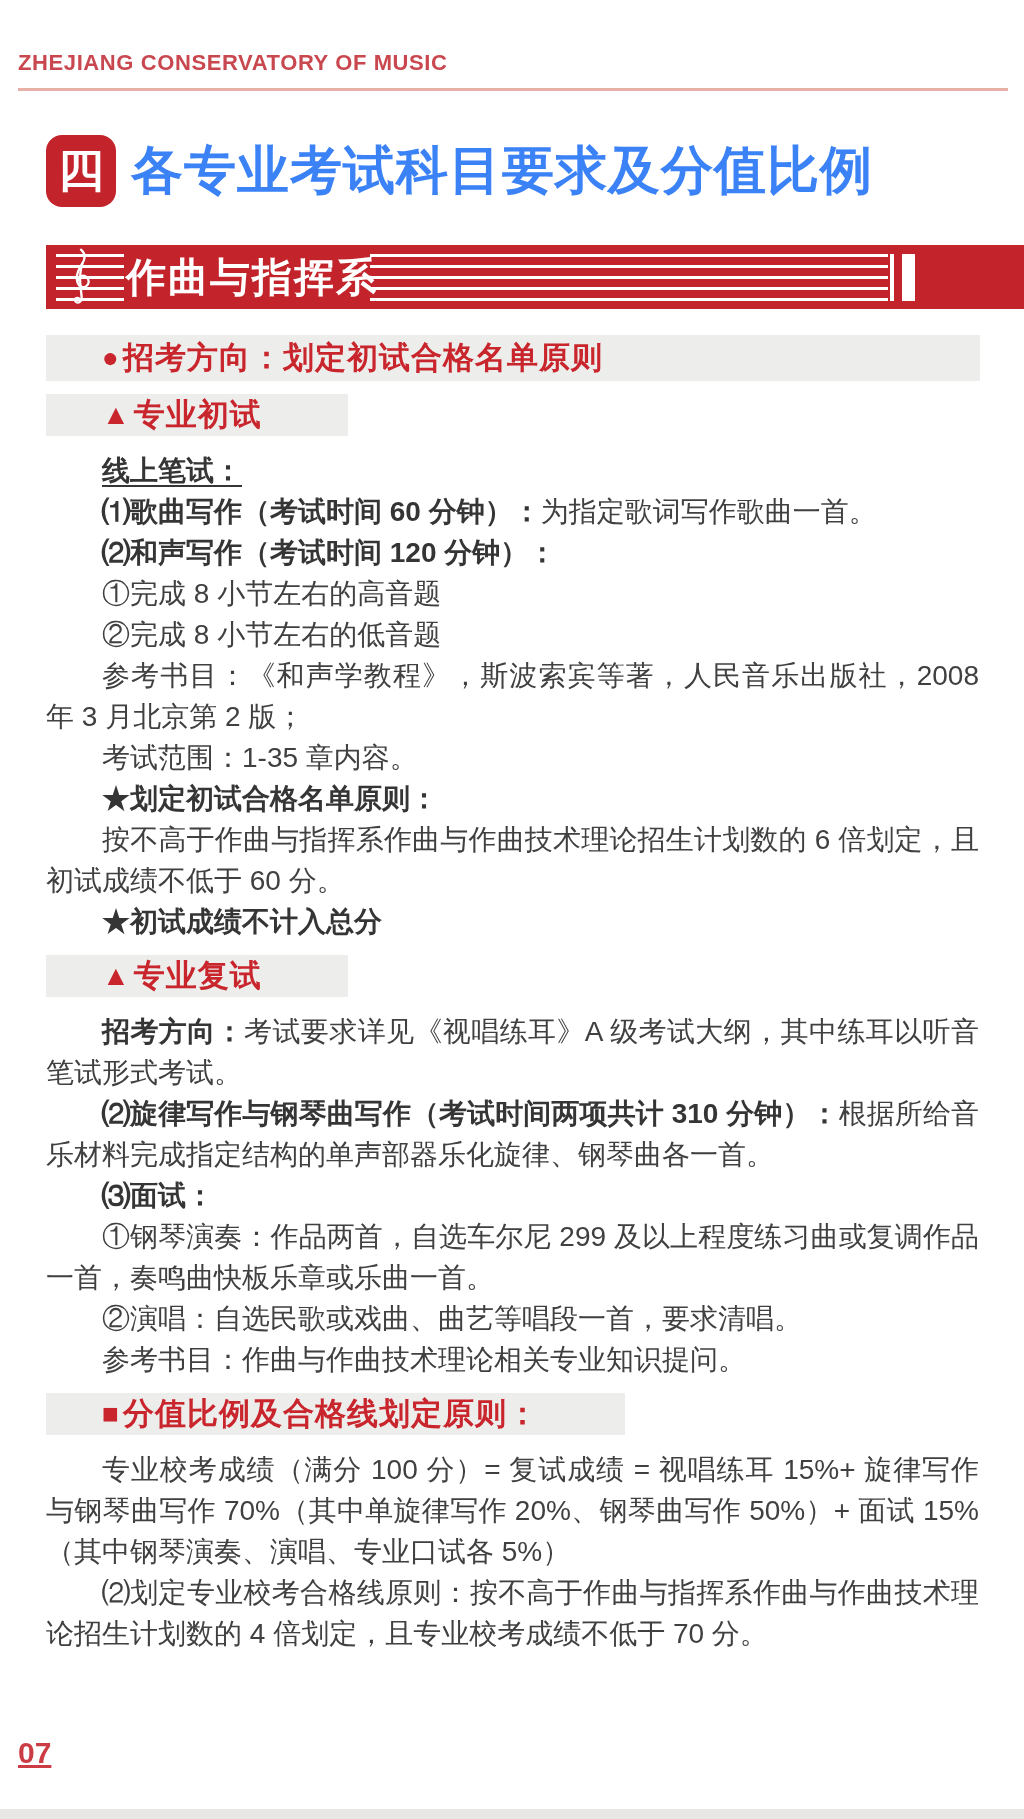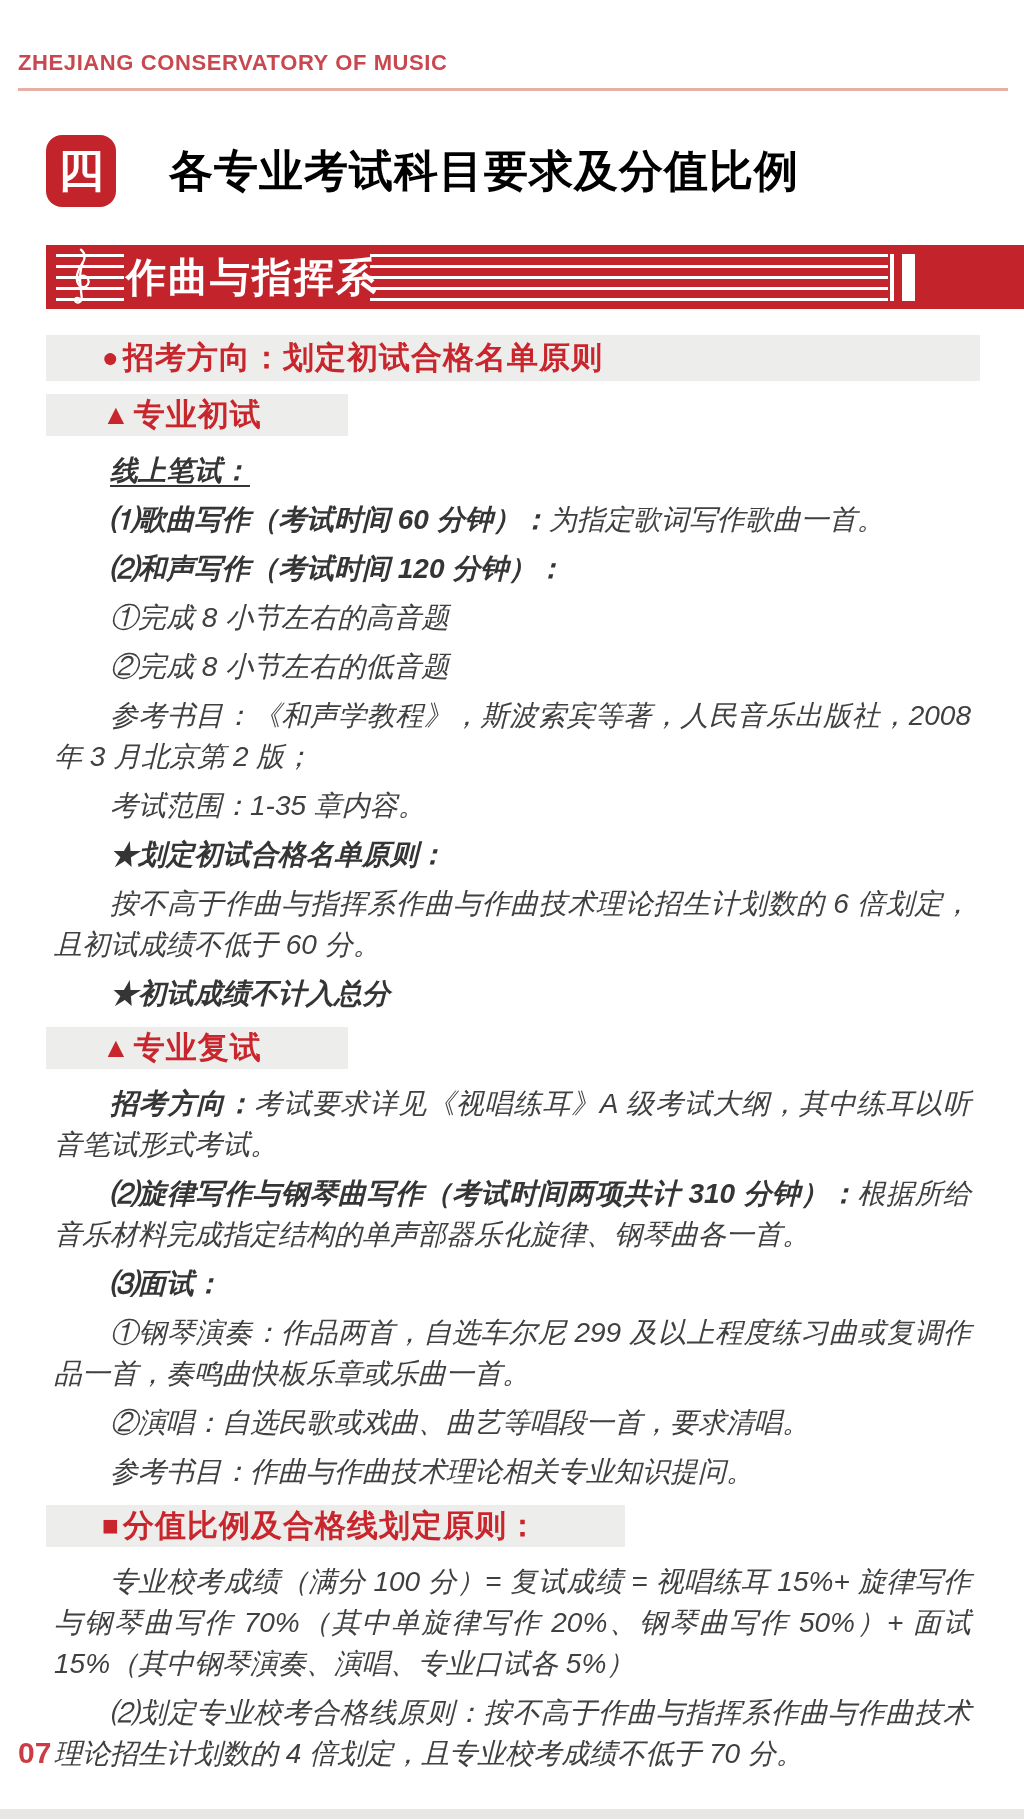--- a/index.html
+++ b/index.html
@@ -40,27 +40,26 @@
     background: #c3242b;
     border-radius: 16px;
     color: #ffffff;
     font-family: "Liberation Serif", serif;
     font-size: 46px;
     font-weight: bold;
     display: flex; align-items: center; justify-content: center;
     flex: 0 0 auto;
   }
   .section-title {
-    color: #000000;
+    color: #3b82f6;
     font-family: "Liberation Serif", serif;
-    font-size: 44px;
+    font-size: 52px;
     font-weight: bold;
     letter-spacing: 1px;
     white-space: nowrap;
-    margin-left: 38px;
   }
 
   
   .dept-banner {
     position: relative;
     margin: 38px 4px 0 46px;
     width: 1024px;
     height: 64px;
     background: #c3242b;
   }
@@ -122,31 +121,32 @@
 
   
   .paras {
     margin-top: 10px;
     width: 933px;
     color: #404040;
     font-size: 28px;
     line-height: 41px;
     text-align: justify;
   }
-  .para { margin: 8px; text-indent: 2em; font-style: italic; }
+  .para { margin: 0; text-indent: 2em; }
   .seg-bold { font-weight: bold; color: #353535; }
   .seg-underline { text-decoration: underline; text-underline-offset: 5px; }
 
   
   .page-number {
     position: absolute;
     left: 18px; top: 1736px;
     color: #cc3c45;
     font-size: 30px;
     font-weight: bold;
+    text-decoration: underline;
   }
   .bottom-strip {
     position: absolute;
     left: 0; bottom: 0;
     width: 100%; height: 10px;
     background: #e9e7e6;
   }
 </style>
 </head>
 <body>

